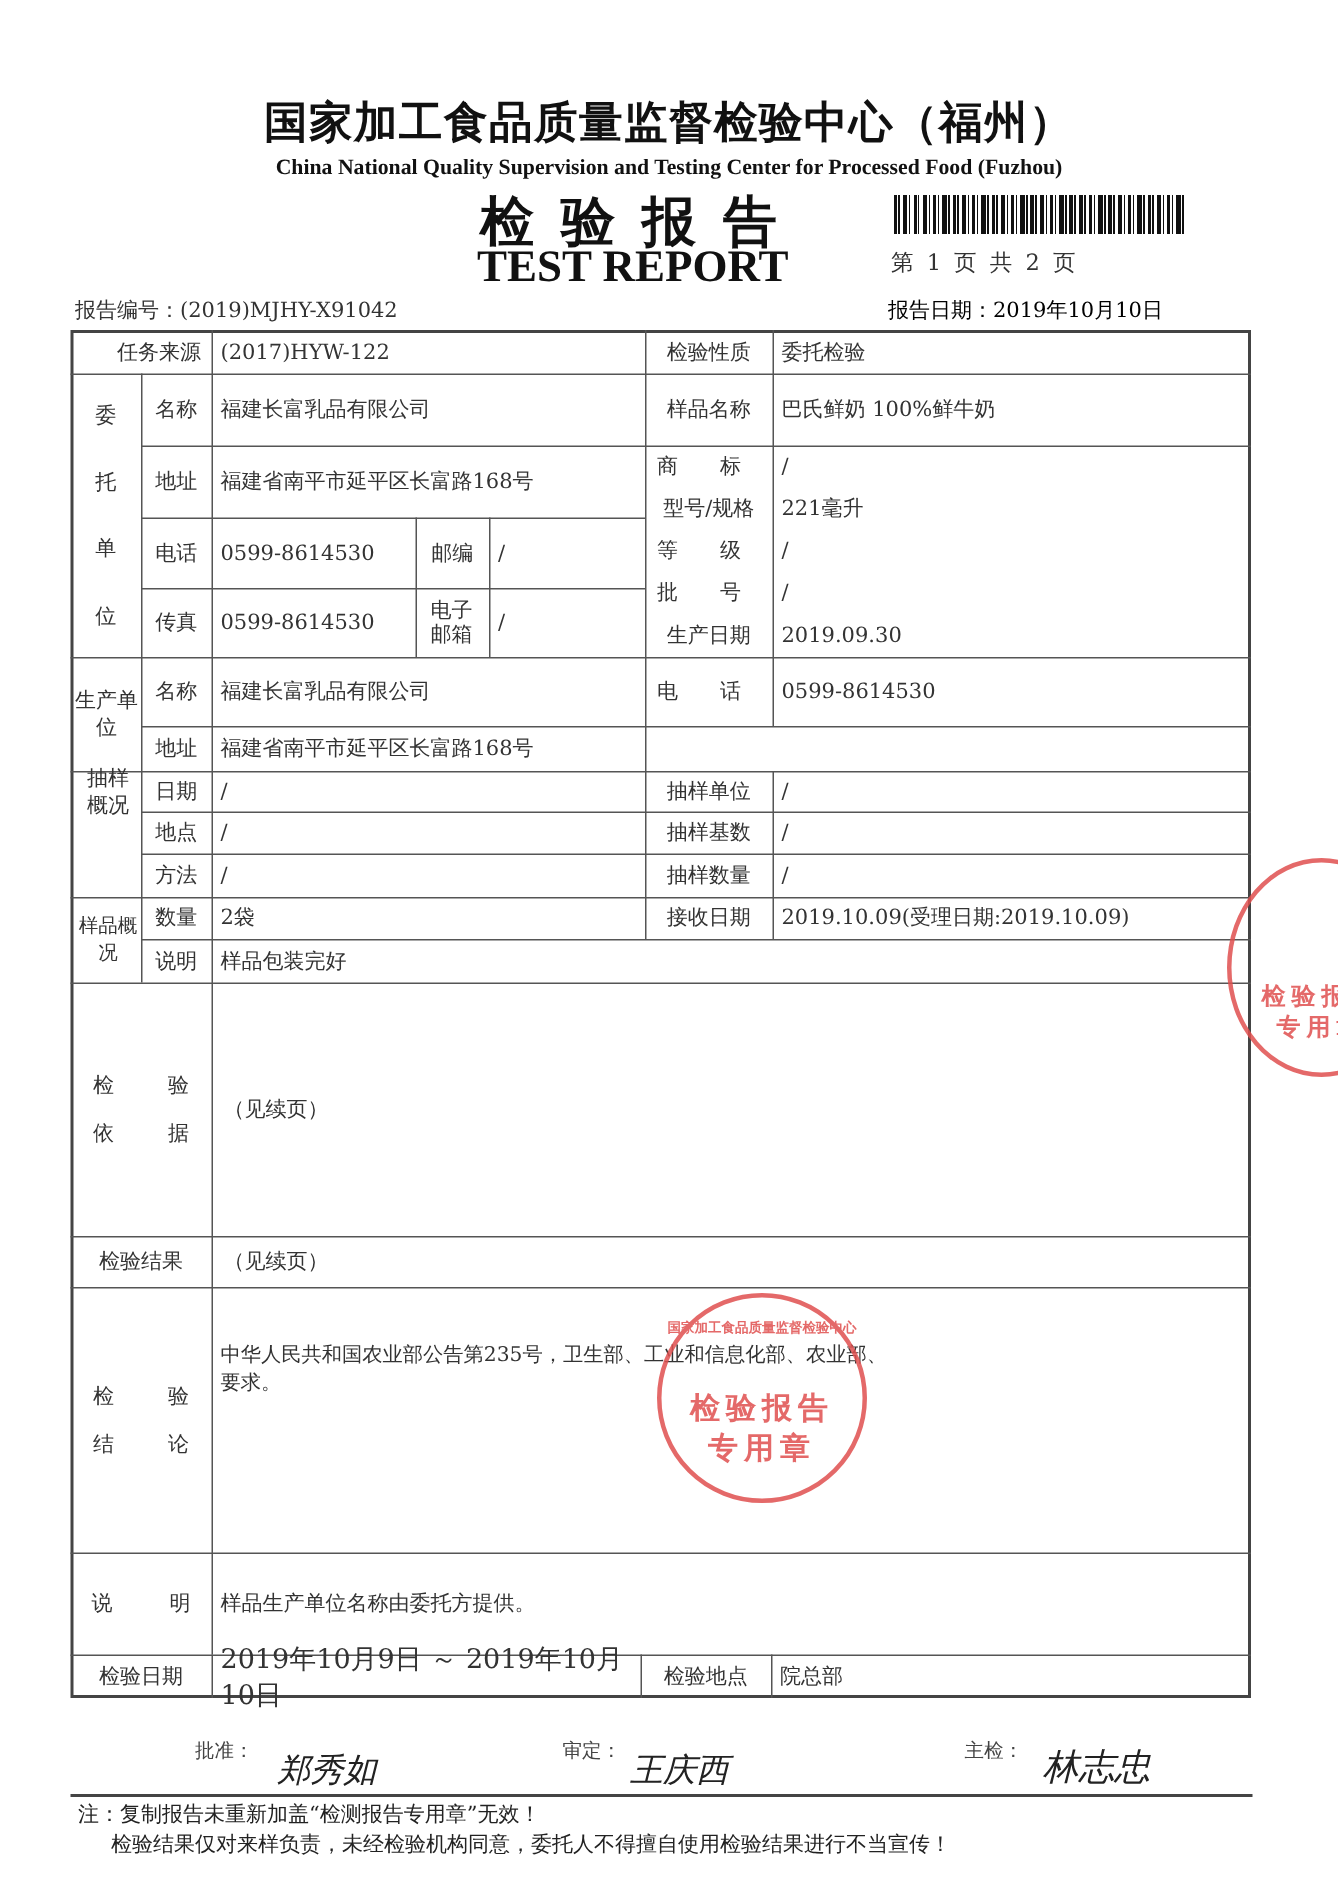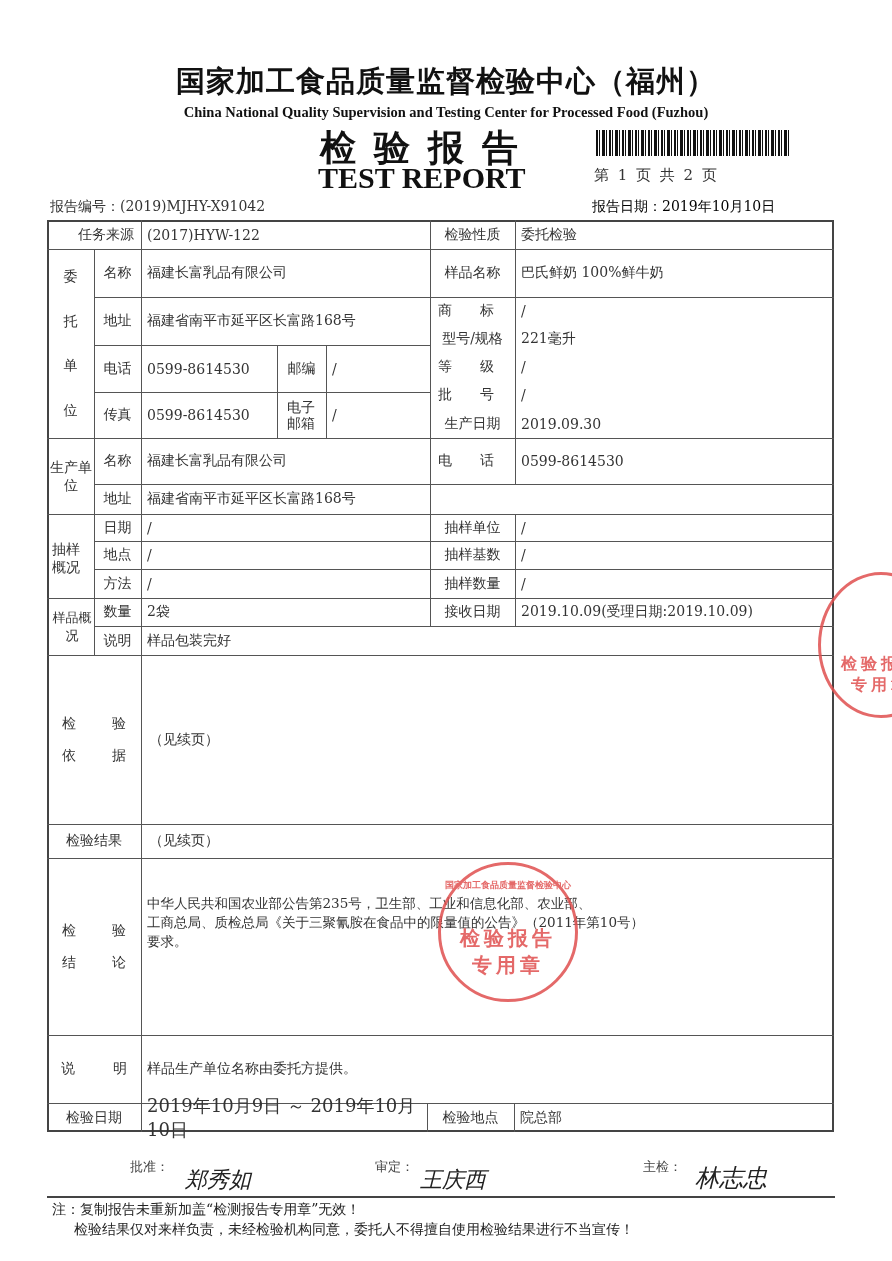--- a/index.html
+++ b/index.html
@@ -122,21 +122,21 @@
 <div class="cell val" style="left:515px;top:409px;width:319px;height:29px">2019.09.30</div>
 
 <div class="cell lbl" style="left:50px;top:438px;width:42px;height:76px;text-align:center;line-height:18px">生产单位</div>
 <div class="cell lbl" style="left:94px;top:438px;width:47px;height:46px">名称</div>
 <div class="cell val" style="left:141px;top:438px;width:289px;height:46px">福建长富乳品有限公司</div>
 <div class="cell spread" style="left:430px;top:438px;width:85px;height:46px">电　　话</div>
 <div class="cell val" style="left:515px;top:438px;width:319px;height:46px">0599-8614530</div>
 <div class="cell lbl" style="left:94px;top:484px;width:47px;height:30px">地址</div>
 <div class="cell val" style="left:141px;top:484px;width:693px;height:30px">福建省南平市延平区长富路168号</div>
 
-<div class="cell lbl" style="left:52px;top:516px;width:40px;height:84px;text-align:left;line-height:18px">抽样概况</div>
+<div class="cell lbl" style="left:52px;top:486px;width:40px;height:84px;text-align:center;line-height:18px">抽样概况</div>
 <div class="cell lbl" style="left:94px;top:514px;width:47px;height:27px">日期</div>
 <div class="cell val" style="left:141px;top:514px;width:289px;height:27px">/</div>
 <div class="cell lbl" style="left:430px;top:514px;width:85px;height:27px">抽样单位</div>
 <div class="cell val" style="left:515px;top:514px;width:319px;height:27px">/</div>
 
 <div class="cell lbl" style="left:94px;top:541px;width:47px;height:28px">地点</div>
 <div class="cell val" style="left:141px;top:541px;width:289px;height:28px">/</div>
 <div class="cell lbl" style="left:430px;top:541px;width:85px;height:28px">抽样基数</div>
 <div class="cell val" style="left:515px;top:541px;width:319px;height:28px">/</div>
 
@@ -173,21 +173,20 @@
       <span>检</span>
       <span>验</span>
     </div>
   <div style="display:flex;justify-content:space-between;width:64px">
       <span>结</span>
       <span>论</span>
     </div>
 </div>
 <div class="abs" style="left:147px;top:894px;width:680px;font-size:13.5px;line-height:19px;color:#333">
   <div>中华人民共和国农业部公告第235号，卫生部、工业和信息化部、农业部、</div>
-  <div>工商总局、质检总局《关于三聚氰胺在食品中的限量值的公告》（2011年第10号）</div>
   <div>要求。</div>
 </div>
 
 <div class="abs seal" style="left:438px;top:862px;width:134px;height:134px">
   <span class="arc" style="font-size:9px;letter-spacing:0">国家加工食品质量监督检验中心</span>
   <span class="s1">检验报告</span>
   <span class="s2">专用章</span>
 </div>
 
 <div class="abs seal" style="left:818px;top:572px;width:120px;height:140px">

